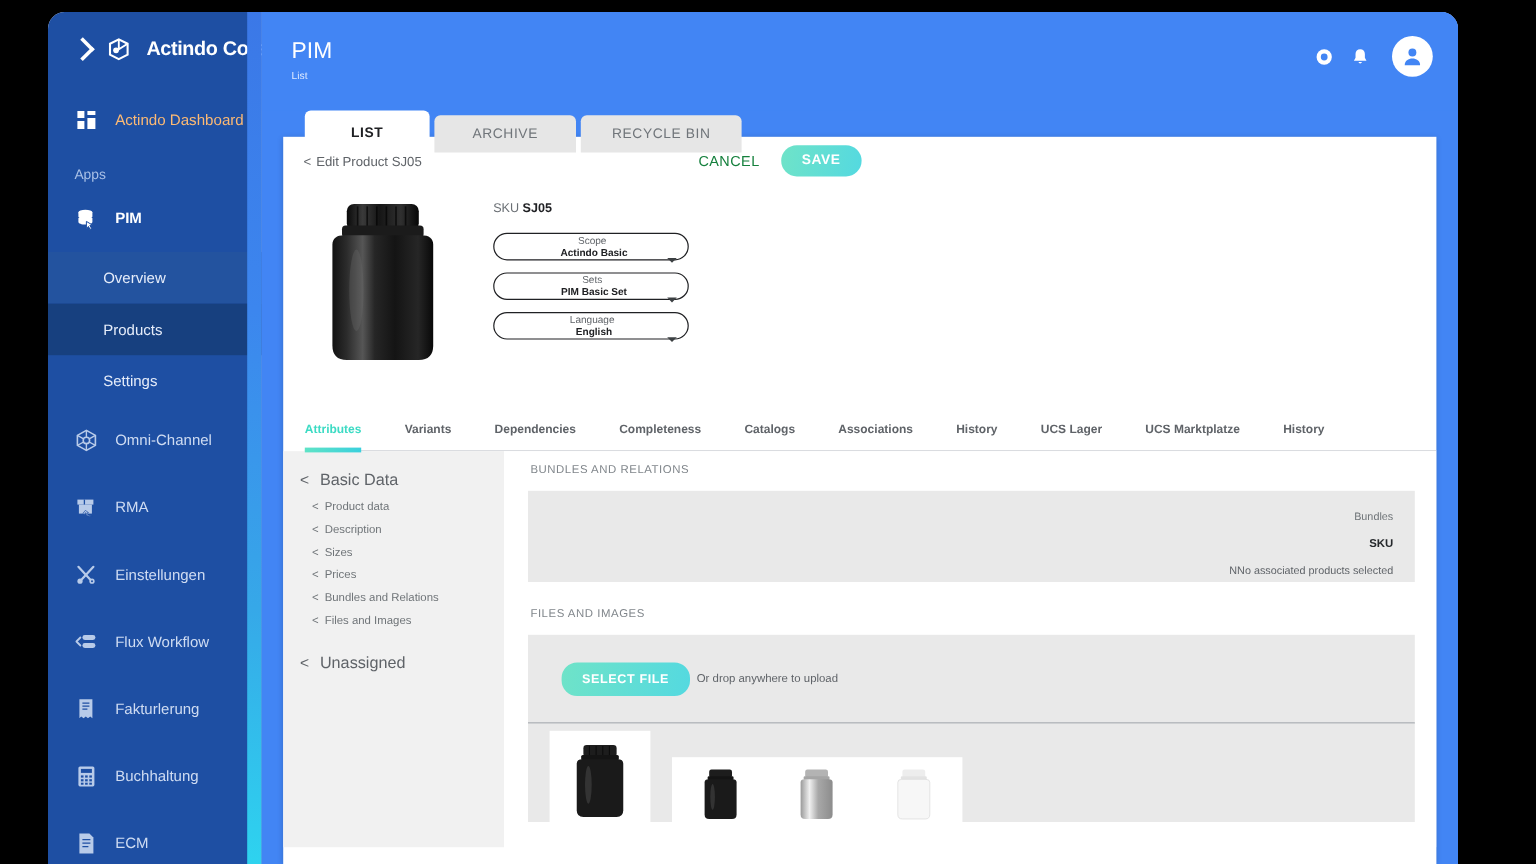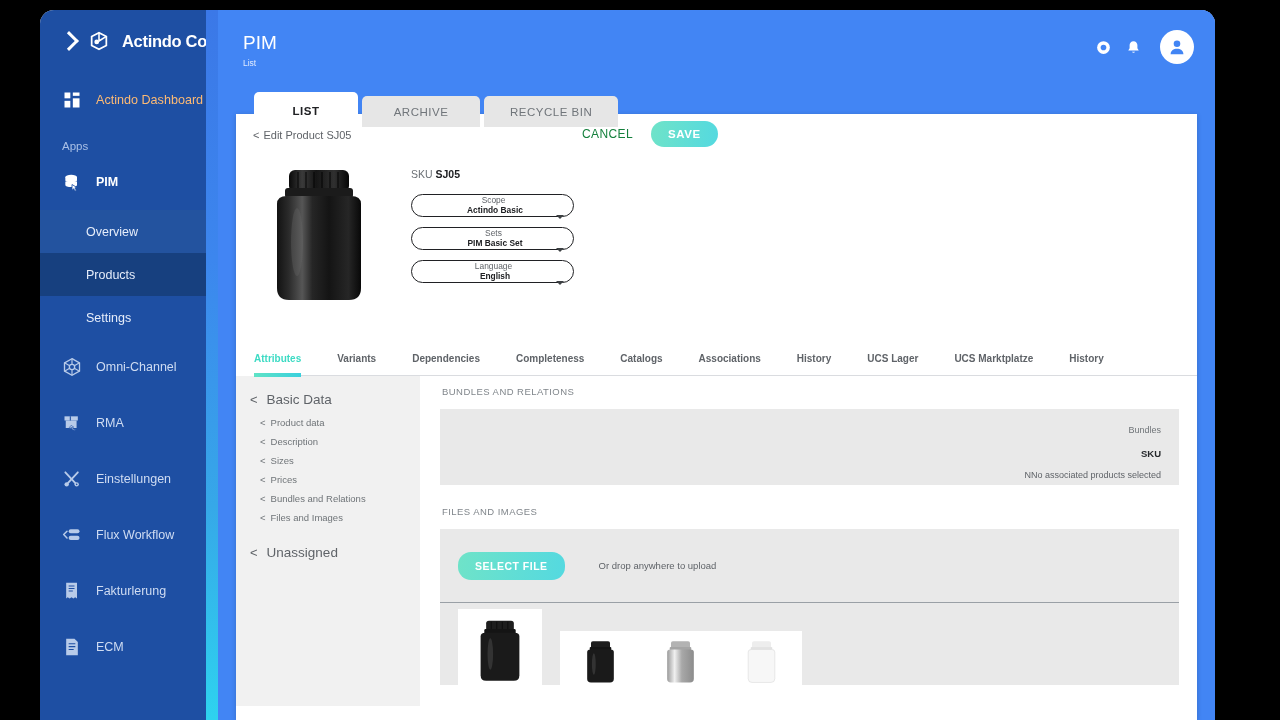--- a/index.html
+++ b/index.html
@@ -319,22 +319,22 @@
   #bundles-panel { height: 76px; text-align: right; }
   .p-label  { font-size: 9px; color: #6f7478; margin-bottom: 13px; }
   .p-strong { font-size: 9.5px; color: #26292c; font-weight: bold; margin-bottom: 11px; }
   .p-note   { font-size: 9px; color: #5f6368; }
 
   #files-head { margin-top: 21px; }
   #upload-panel {
     height: 74px;
     display: flex;
     align-items: center;
-    padding-left: 18px;
-    gap: 34px;
+    padding-left: 28px;
+    gap: 6px;
     border-bottom: 1.5px solid #9aa0a6;
   }
   #select-file-btn {
     background: linear-gradient(100deg, #6fe3c8 0%, #54d9e0 100%);
     color: #fff;
     font-size: 10.5px;
     font-weight: bold;
     letter-spacing: .5px;
     border: none;
     border-radius: 13px;
@@ -457,20 +457,38 @@
     </div>
 
     <div class="nav-item">
       <svg class="ic" viewBox="0 0 24 24">
         <path d="M5 2 h13 v19 l-2.2-1.6 l-2.2 1.6 l-2.2-1.6 l-2.2 1.6 L6.8 19.4 L5 21 Z" fill="#b8cbe9"></path>
         <path d="M8 6 h7 M8 9 h7 M8 12 h5" stroke="#1e4fa3" stroke-width="1.3"></path>
       </svg>
       <span>Fakturlerung</span>
     </div>
 
+    <div class="nav-item">
+      <svg class="ic" viewBox="0 0 24 24">
+        <rect x="4" y="2" width="16" height="20" rx="1.6" fill="#b8cbe9"></rect>
+        <rect x="6.5" y="4.5" width="11" height="4" fill="#1e4fa3"></rect>
+        <g fill="#1e4fa3">
+          <rect x="6.5" y="11" width="2.6" height="2.2"></rect>
+            <rect x="10.7" y="11" width="2.6" height="2.2"></rect>
+            <rect x="14.9" y="11" width="2.6" height="2.2"></rect>
+          <rect x="6.5" y="14.8" width="2.6" height="2.2"></rect>
+            <rect x="10.7" y="14.8" width="2.6" height="2.2"></rect>
+            <rect x="14.9" y="14.8" width="2.6" height="2.2"></rect>
+          <rect x="6.5" y="18.3" width="2.6" height="2"></rect>
+            <rect x="10.7" y="18.3" width="2.6" height="2"></rect>
+            <rect x="14.9" y="18.3" width="2.6" height="2"></rect>
+        </g>
+      </svg>
+      <span>Buchhaltung</span>
+    </div>
 
     <div class="nav-item">
       <svg class="ic" viewBox="0 0 24 24">
         <path d="M5 2 h10 l4 4 v16 H5 Z" fill="#b8cbe9"></path>
         <path d="M8 8 h8 M8 11.5 h8 M8 15 h6" stroke="#1e4fa3" stroke-width="1.3"></path>
       </svg>
       <span>ECM</span>
     </div>
 
     <div id="side-accent"></div>

